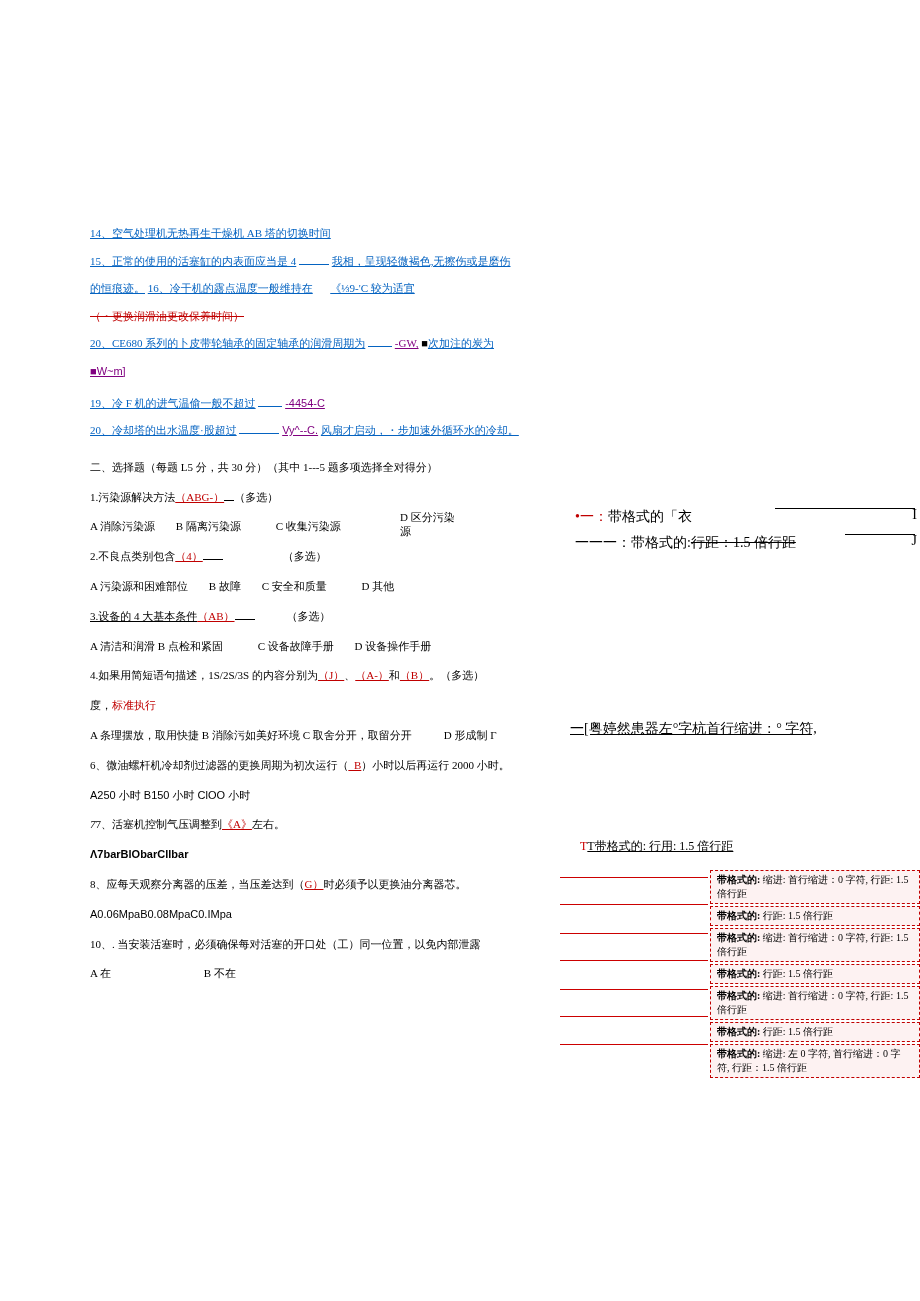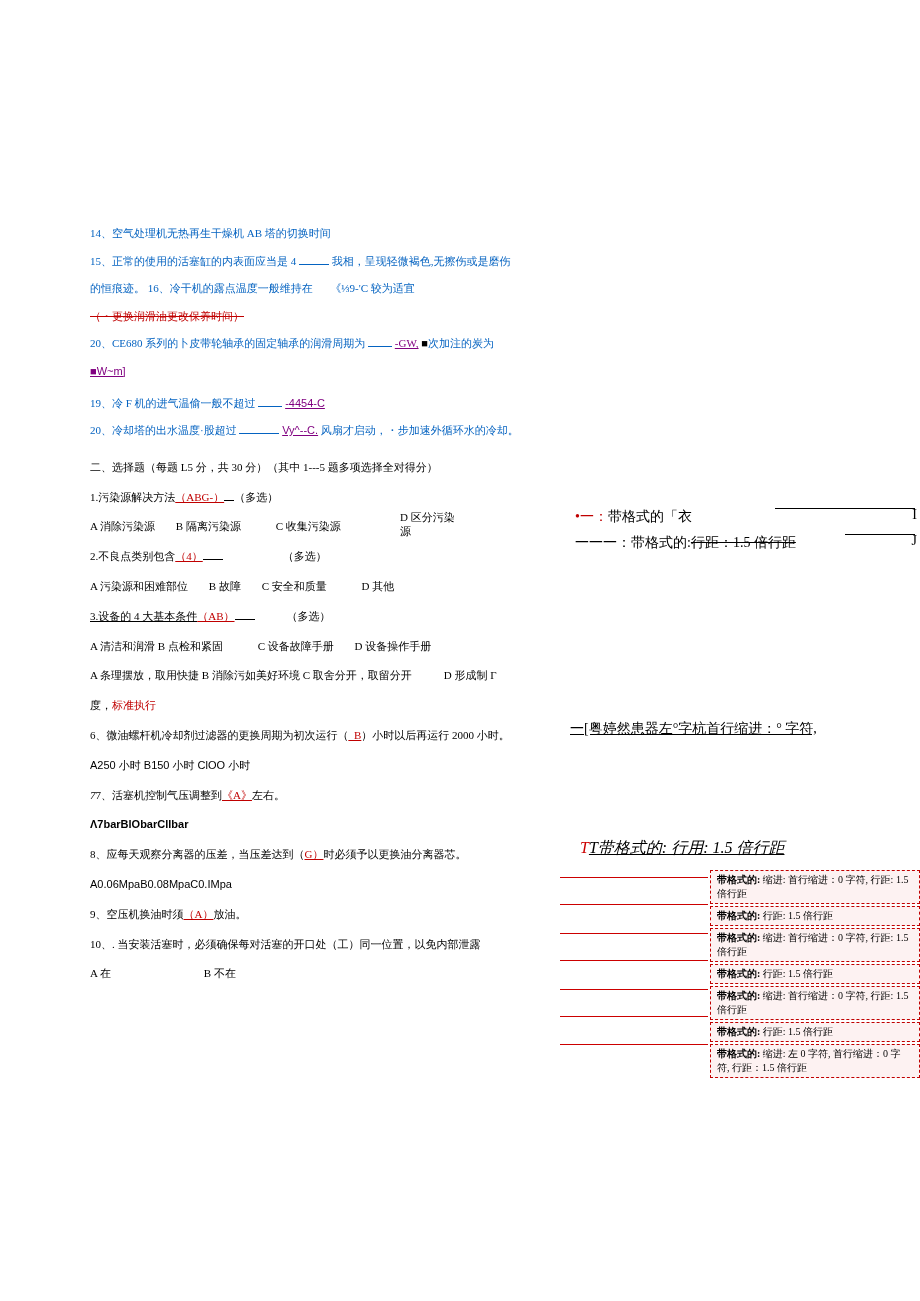--- a/index.html
+++ b/index.html
@@ -9,21 +9,21 @@
     font-family: "SimSun", "宋体", serif;
     font-size: 11px;
     color: #000;
     background: #fff;
     position: relative;
     padding-top: 225px;
     padding-left: 90px;
   }
   .main-col { width: 580px; }
   .line { margin-bottom: 10px; line-height: 1.6; }
-  .blue { color: #0563c1; }
+  .blue { color: #0563c1; text-decoration: underline; }
   .red { color: #c00000; }
   .red-strike { color: #c00000; text-decoration: line-through; }
   .red-u { color: #c00000; text-decoration: underline; }
   .black-u { text-decoration: underline; }
   .purple-u { color: #800080; text-decoration: underline; }
   .section-gap { margin-top: 18px; }
   .q-line { margin-bottom: 10px; line-height: 1.8; }
   .opt-gap { display: inline-block; width: 32px; }
   .opt-gap-sm { display: inline-block; width: 18px; }
   .opt-gap-lg { display: inline-block; width: 60px; }
@@ -46,22 +46,21 @@
     background: #fdf2f2;
     font-size: 10px;
     padding: 2px 6px;
     margin-bottom: 2px;
     color: #000;
     line-height: 1.4;
   }
   .callout b { font-weight: bold; }
   .top-note-line {
     position: absolute;
-    font-size: 16px;
-    font-style: italic;
+    font-size: 12px;
   }
   
   .arial { font-family: Arial, sans-serif; }
 </style>
 </head>
 <body>
 
 <div class="main-col">
 
   <div class="line"><span class="blue">14、空气处理机无热再生干燥机 AB 塔的切换时间</span></div>
@@ -132,44 +131,44 @@
   <div class="q-line">
     <span class="black-u">3.设备的 4 大基本条件</span><span class="red-u">（AB）</span><span style="border-bottom:1px solid #000; display:inline-block; width:20px;"></span><span class="opt-gap"></span><span>（多选）</span>
   </div>
   <div class="q-line">
     <span>A 清洁和润滑 B 点检和紧固</span><span class="opt-gap"></span>
     <span>C 设备故障手册</span><span class="opt-gap-sm"></span>
     <span>D 设备操作手册</span>
   </div>
 
   <div class="q-line">
+    <span>4.如果用简短语句描述，1S/2S/3S 的内容分别为</span><span class="red-u">（J）</span><span>、</span><span class="red-u">（A-）</span><span>和</span><span class="red-u">（B）</span><span>。（多选）</span>
+  </div>
+  <div class="q-line">
+    <span>度，</span><span class="red">标准执行</span>
+  </div>
+  <div class="q-line">
     <span>A 条理摆放，取用快捷 B 消除污如美好环境 C 取舍分开，取留分开</span><span class="opt-gap"></span><span>D 形成制 Γ</span>
   </div>
-  <div class="q-line">
-    <span>度，</span><span class="red">标准执行</span>
-  </div>
 
   <div class="q-line">
     <span>6、微油螺杆机冷却剂过滤器的更换周期为初次运行（</span><span class="red-u">_B</span><span>）小时以后再运行 2000 小时。</span>
   </div>
   <div class="q-line arial">A250 小时 B150 小时 ClOO 小时</div>
 
   <div class="q-line">
     <span style="font-style:italic;">7</span><span>7、活塞机控制气压调整到</span><span class="red-u">《A》</span><span>左右。</span>
   </div>
   <div class="q-line arial" style="font-weight:bold;">Λ7barBlObarCllbar</div>
 
   <div class="q-line">
     <span>8、应每天观察分离器的压差，当压差达到（</span><span class="red-u">G）</span><span>时必须予以更换油分离器芯。</span>
   </div>
   <div class="q-line arial">A0.06MpaB0.08MpaC0.IMpa</div>
 
-  <div class="q-line">
-    <span>9、空压机换油时须</span><span class="red-u">（A）</span><span>放油。</span>
-  </div>
 
   <div class="q-line">10、. 当安装活塞时，必须确保每对活塞的开口处（工）同一位置，以免内部泄露</div>
   <div class="q-line">
     <span>A 在</span><span style="display:inline-block; width:90px;"></span>
     <span>B 不在</span>
   </div>
 
 </div>
 
 <div class="side-note" style="top:508px; left:575px; width:340px;">

